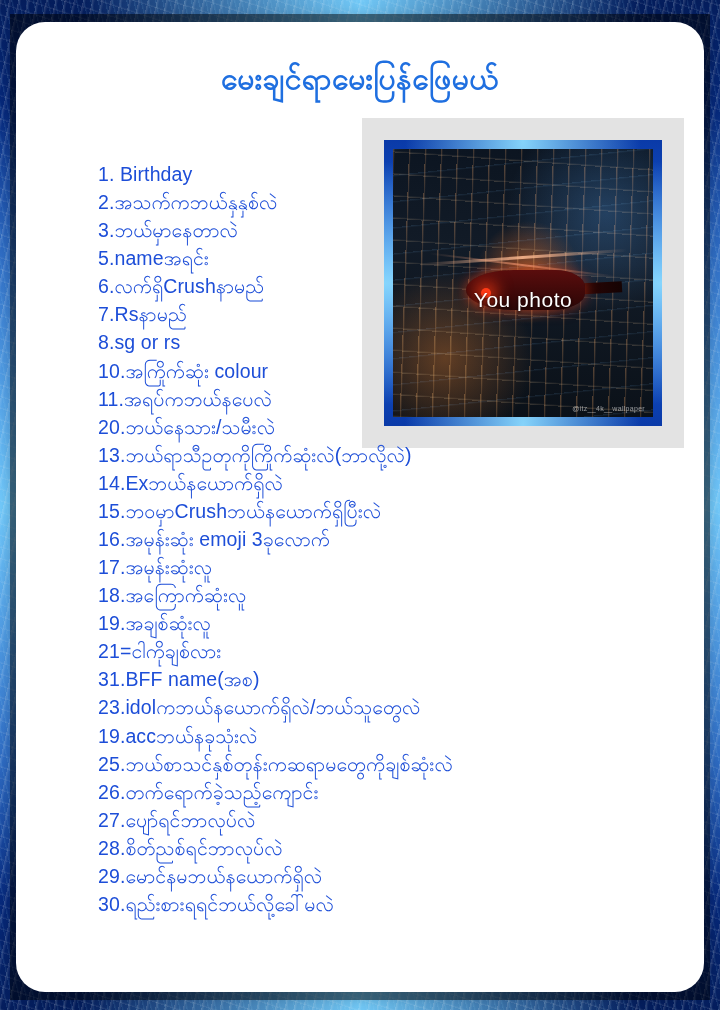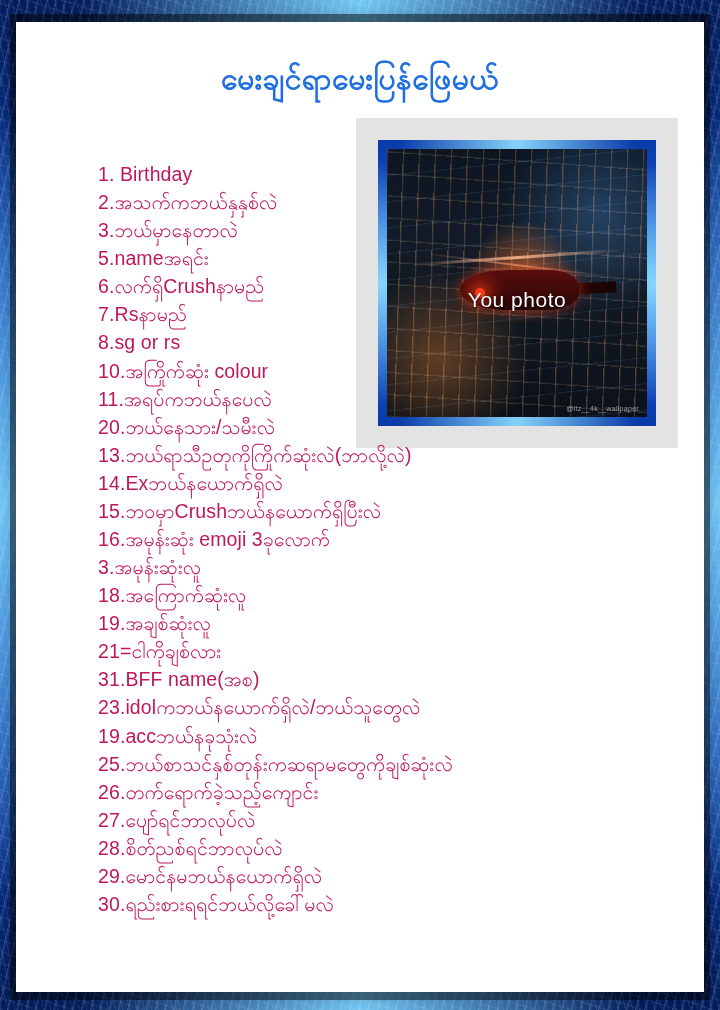--- a/index.html
+++ b/index.html
@@ -51,38 +51,39 @@
   
   #card {
     position: relative;
     z-index: 3;
     width: 100%;
     height: 100%;
     box-sizing: border-box;
     background: #ffffff;
     box-shadow: 0 0 18px rgba(0,0,0,0.45);
     overflow: hidden;
+    border-radius: 29px;
   }
 
   
   #title {
     text-align: center;
     color: #1f6fe0;
     font-size: 30px;
     font-weight: 700;
     letter-spacing: 0.5px;
     padding: 38px 0 6px 0;
     text-shadow: 0 1px 0 rgba(255,255,255,0.9);
     line-height: 1.25;
   }
 
   
   #photo-block {
     position: absolute;
-    right: 26px;
+    right: 20px;
     top: 96px;
     width: 322px;
     height: 330px;
     background: #e3e3e3;
     z-index: 4;
   }
   #photo-inner {
     position: absolute;
     left: 22px;
     top: 22px;
@@ -186,21 +187,21 @@
 
   
   #list {
     position: absolute;
     left: 82px;
     top: 138px;
     width: 560px;
     z-index: 5;
   }
   .q-item {
-    color: #be185d;
+    color: #1d4ed8;
     font-size: 19.5px;
     line-height: 1.44;
     white-space: nowrap;
     letter-spacing: 0.1px;
   }
   .q-item.narrow {
     max-width: 290px;
     white-space: nowrap;
   }
 </style>
@@ -235,21 +236,21 @@
       <div class="q-item narrow">6.လက်ရှိCrushနာမည်</div>
       <div class="q-item narrow">7.Rsနာမည်</div>
       <div class="q-item narrow">8.sg or rs</div>
       <div class="q-item narrow">10.အကြိုက်ဆုံး colour</div>
       <div class="q-item narrow">11.အရပ်ကဘယ်နပေလဲ</div>
       <div class="q-item narrow">20.ဘယ်နေသား/သမီးလဲ</div>
       <div class="q-item">13.ဘယ်ရာသီဥတုကိုကြိုက်ဆုံးလဲ(ဘာလို့လဲ)</div>
       <div class="q-item">14.Exဘယ်နယောက်ရှိလဲ</div>
       <div class="q-item">15.ဘဝမှာCrushဘယ်နယောက်ရှိပြီးလဲ</div>
       <div class="q-item">16.အမုန်းဆုံး emoji 3ခုလောက်</div>
-      <div class="q-item">3.အမုန်းဆုံးလူ</div>
+      <div class="q-item">17.အမုန်းဆုံးလူ</div>
       <div class="q-item">18.အကြောက်ဆုံးလူ</div>
       <div class="q-item">19.အချစ်ဆုံးလူ</div>
       <div class="q-item">21=ငါကိုချစ်လား</div>
       <div class="q-item">31.BFF name(အစ)</div>
       <div class="q-item">23.idolကဘယ်နယောက်ရှိလဲ/ဘယ်သူတွေလဲ</div>
       <div class="q-item">19.accဘယ်နခုသုံးလဲ</div>
       <div class="q-item">25.ဘယ်စာသင်နှစ်တုန်းကဆရာမတွေကိုချစ်ဆုံးလဲ</div>
       <div class="q-item">26.တက်ရောက်ခဲ့သည့်ကျောင်း</div>
       <div class="q-item">27.ပျော်ရင်ဘာလုပ်လဲ</div>
       <div class="q-item">28.စိတ်ညစ်ရင်ဘာလုပ်လဲ</div>

